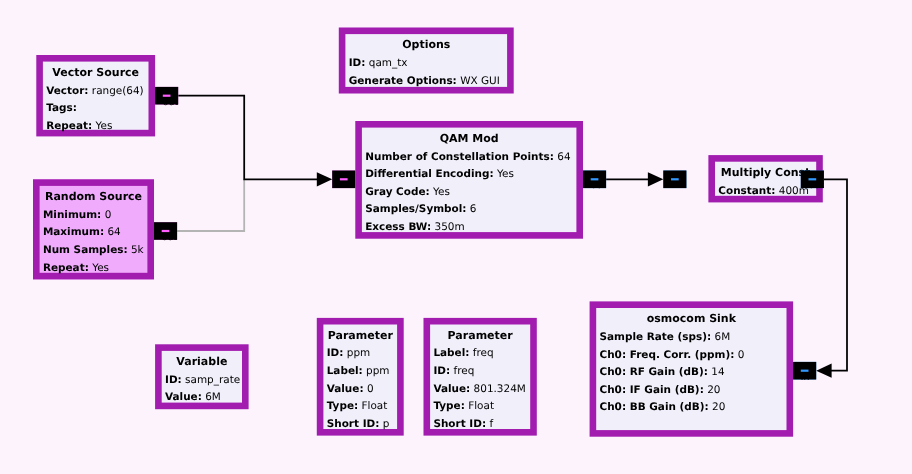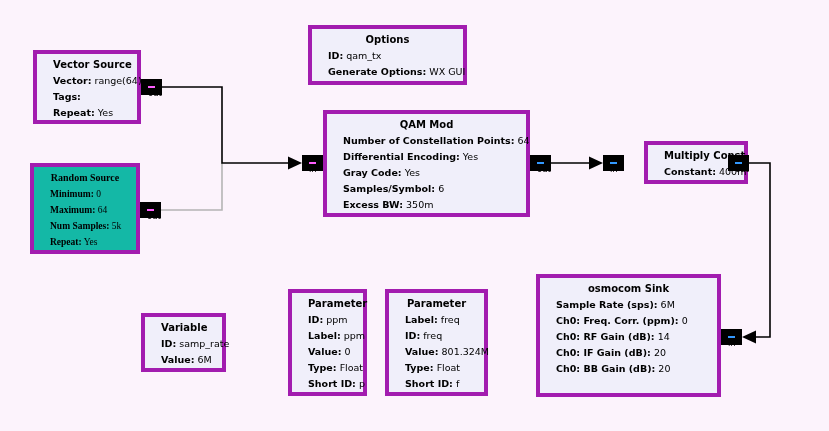--- a/index.html
+++ b/index.html
@@ -5,24 +5,24 @@
   html,body{margin:0;padding:0;}
   body{
     width:829px;height:431px;position:relative;overflow:hidden;
     background:#FCF3FC;
     font-family:"DejaVu Sans","Liberation Sans",sans-serif;
     color:#000;
   }
   .canvas{position:absolute;left:0;top:0;width:829px;height:431px;}
   svg.wires{position:absolute;left:0;top:0;}
   .block{
-    position:absolute;background:#F0EFFA;border:4px solid #a21caf;
-    box-sizing:border-box;padding:3px 16px;z-index:2;
+    position:absolute;background:#F0EFFA;border:6px solid #a21caf;
+    box-sizing:border-box;padding:3px 3px;z-index:2;
   }
-  .block.disabled{background:#14b8a6;font-family:Liberation Serif, serif;}
+  .block.disabled{background:#f0abfc;}
   .btitle{font-weight:bold;font-size:10px;line-height:16px;text-align:center;white-space:nowrap;}
   .prm{font-size:9.5px;line-height:16px;white-space:nowrap;}
   .prm .b{font-weight:bold;}
   .port{
     position:absolute;width:21px;height:16px;box-sizing:border-box;
     border:7px solid #000000;font-size:8.5px;line-height:14px;text-align:center;
     z-index:3;color:#000;
   }
   .port.magenta{background:#FF5FFF;}
   .port.blue{background:#3399FF;}

